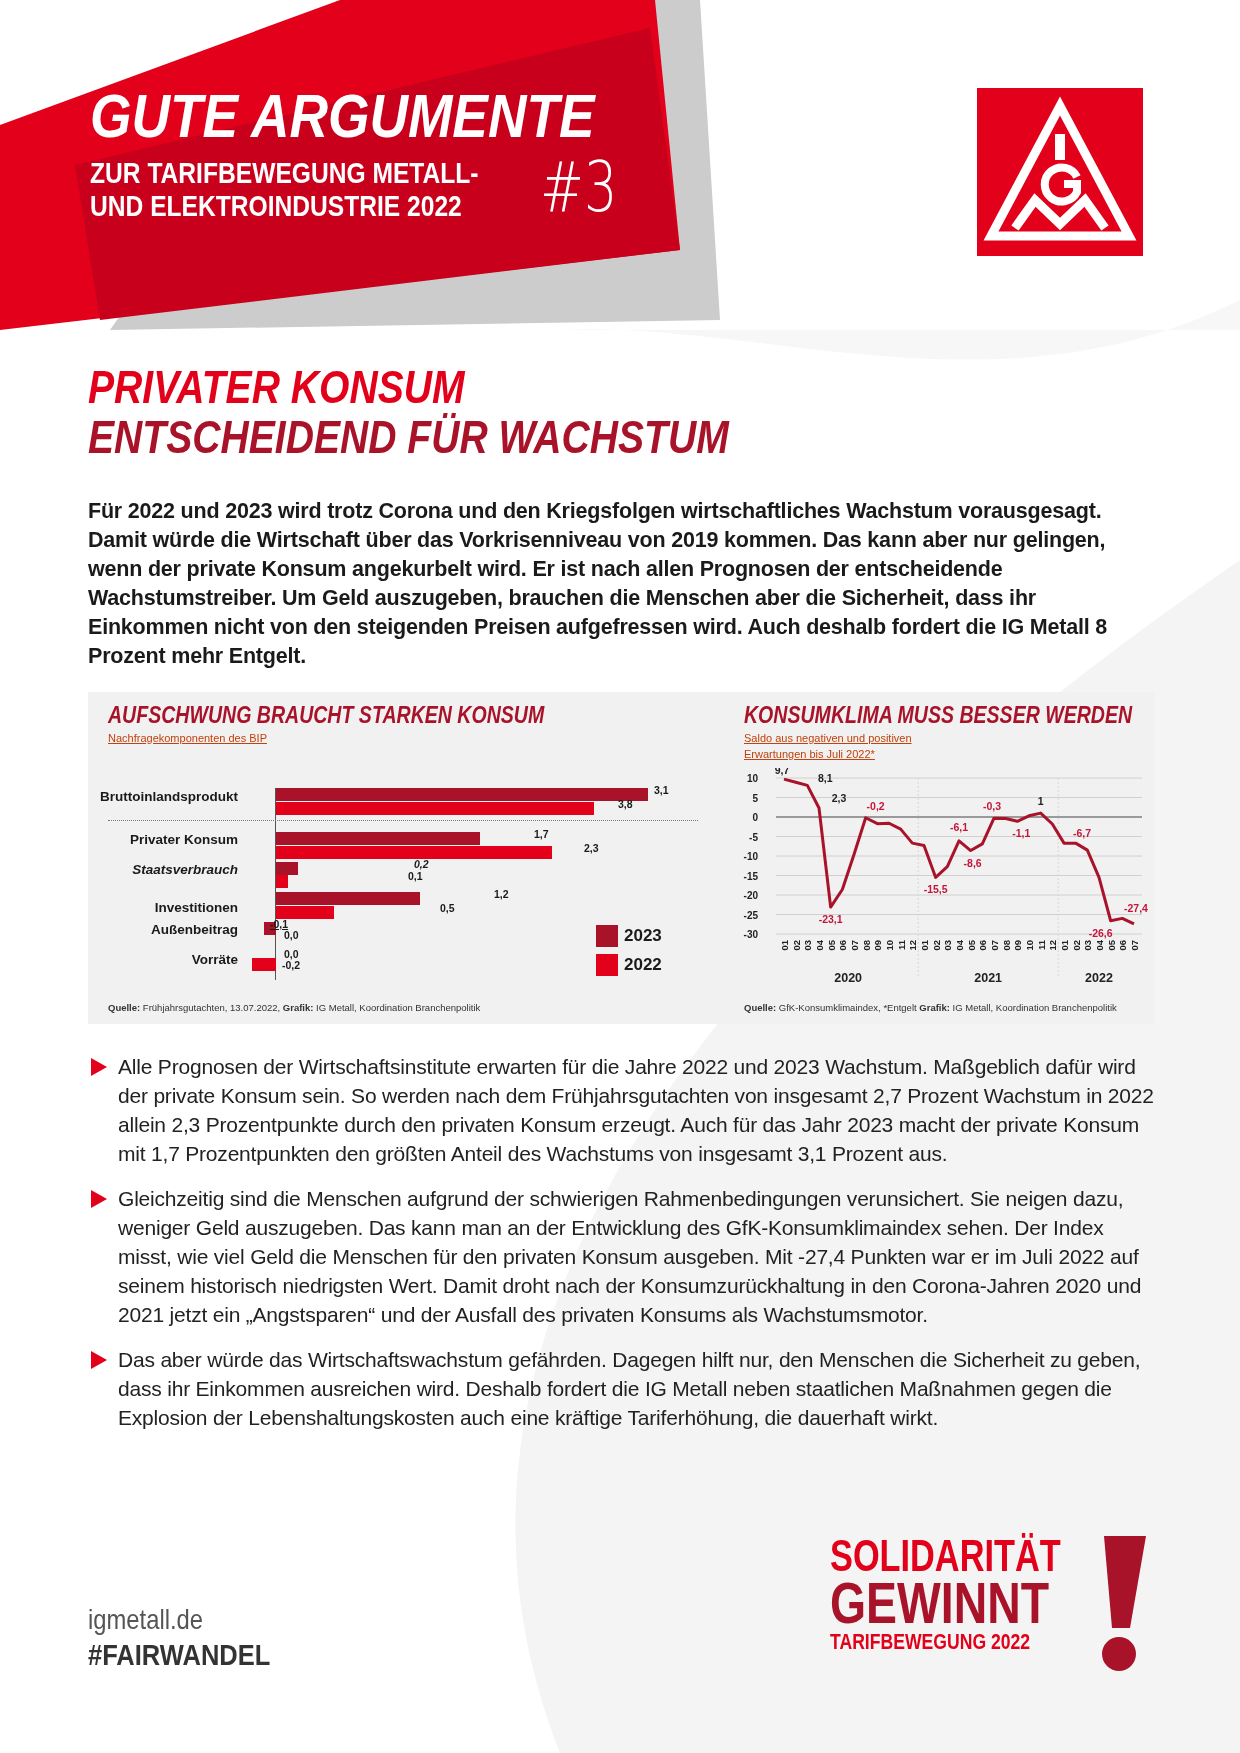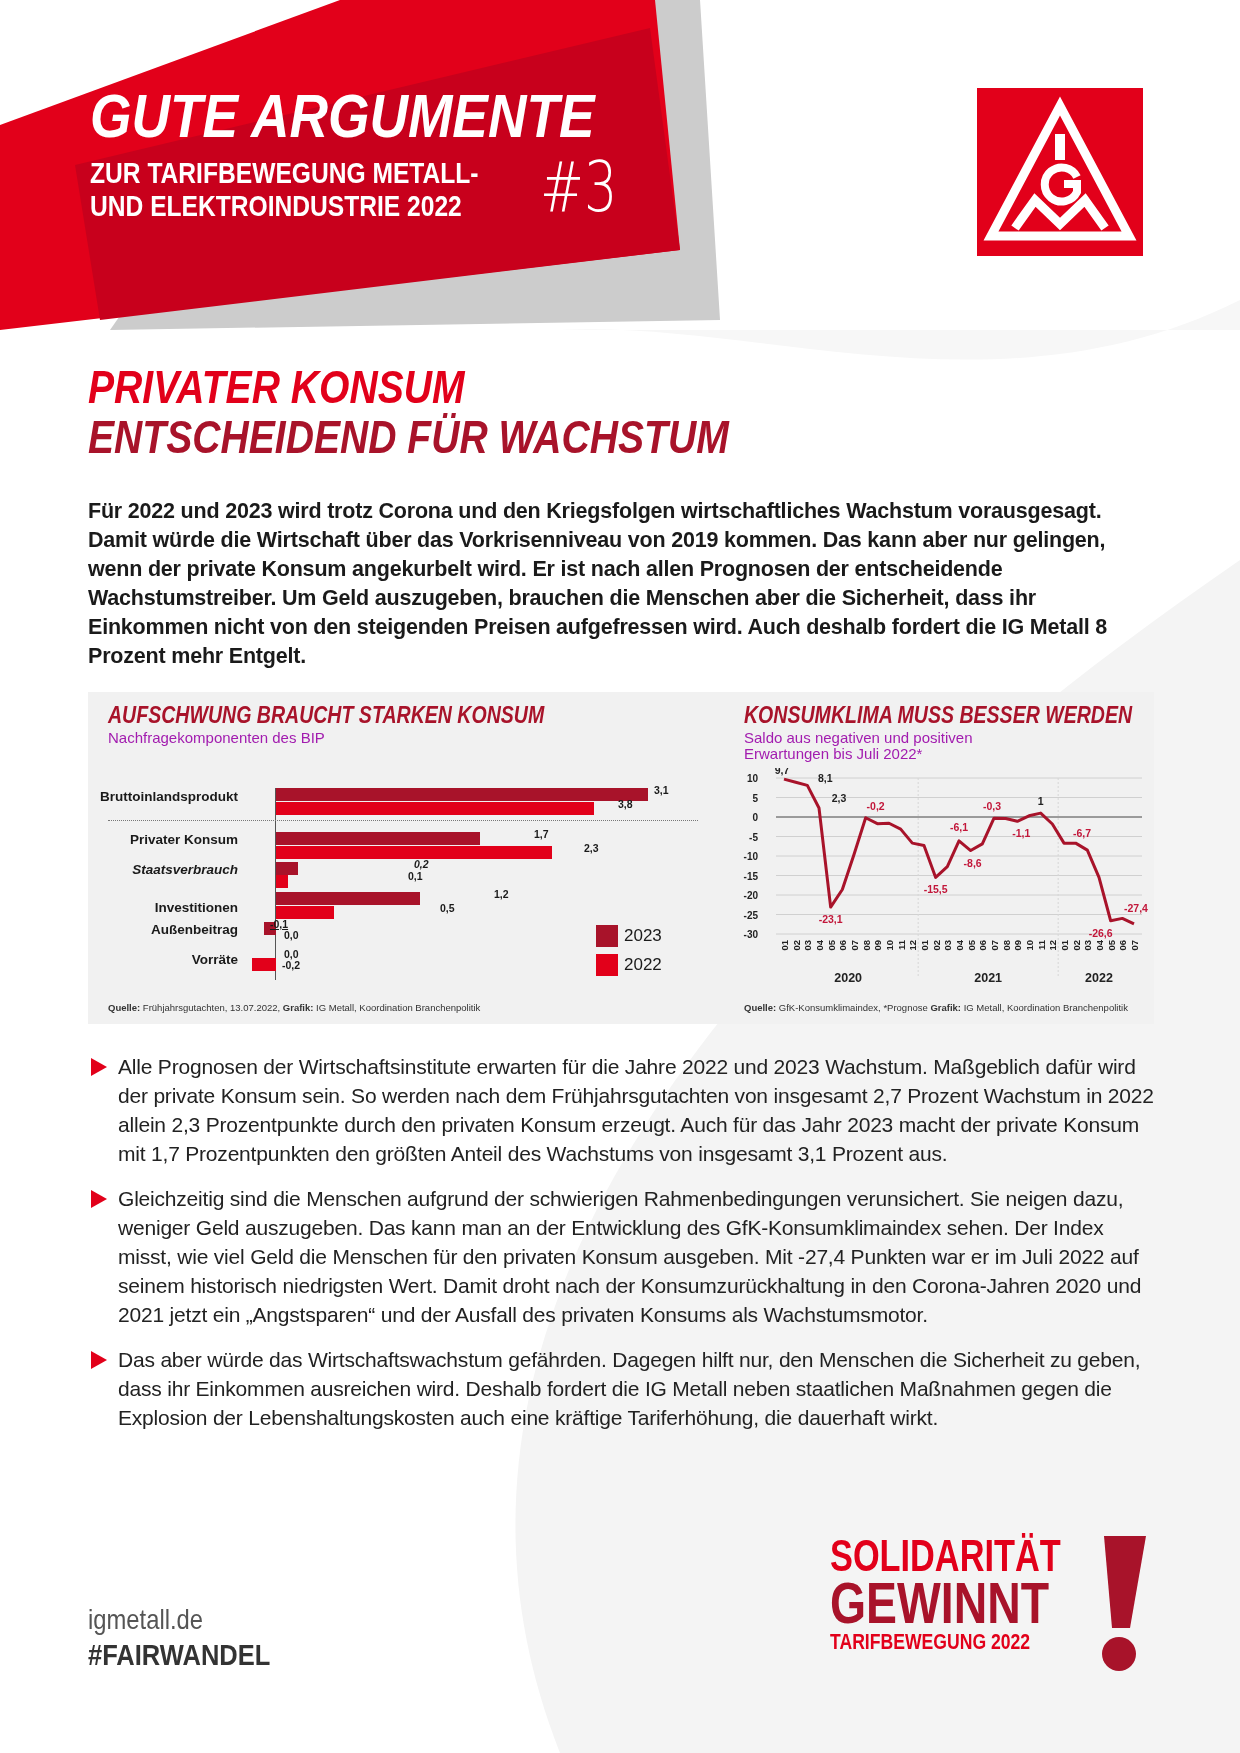--- a/index.html
+++ b/index.html
@@ -11,28 +11,28 @@
   .header-title { font-family: "Liberation Sans", sans-serif; font-weight: 700; font-size: 62px; letter-spacing: 0px; line-height: 64px; transform: scaleX(0.86); transform-origin: left; white-space: nowrap; font-style: italic; }
   .header-sub { font-weight: 700; font-size: 30px; line-height: 33px; transform: scaleX(0.82); transform-origin: left; white-space: nowrap; margin-top: 8px; }
   .header-num { position: absolute; left: 540px; top: 146px; font-size: 70px; color: #fff; font-weight: 300; font-family: "DejaVu Sans", sans-serif; transform: scaleX(0.75); transform-origin: left; }
   .logo { position: absolute; left: 977px; top: 88px; width: 166px; height: 168px; background: #e2001a; }
   .headline { position: absolute; left: 88px; top: 362px; font-weight: 700; font-style: italic; font-size: 46px; line-height: 50px; transform: scaleX(0.85); transform-origin: left; white-space: nowrap; }
   .headline .l1 { color: #e2001a; }
   .headline .l2 { color: #a8132a; }
   .intro { position: absolute; left: 88px; top: 497px; width: 1066px; font-weight: 700; font-size: 21.5px; line-height: 29px; letter-spacing: -0.2px; }
   .chart-box { position: absolute; background: #f1f1f1; }
   .chart-title { position: absolute; font-weight: 700; font-style: italic; color: #a8132a; font-size: 23px; white-space: nowrap; transform: scaleX(0.85); transform-origin: left; }
-  .chart-sub { position: absolute; font-size: 15px; color: #a21caf; line-height: 16px; }
+  .chart-sub { position: absolute; font-size: 11px; color: #c2410c; line-height: 16px; text-decoration: underline; }
   .source { position: absolute; font-size: 9.5px; color: #333; white-space: nowrap; }
   .source b { font-weight: 700; }
   .bar-label { position: absolute; font-weight: 700; font-size: 13.5px; text-align: right; width: 160px; }
   .bar { position: absolute; height: 13px; }
   .val { position: absolute; font-weight: 700; font-size: 10.5px; }
   .legend-sw { position: absolute; width: 22px; height: 22px; }
-  .legend-tx { position: absolute; font-weight: 400; font-size: 17px; }
+  .legend-tx { position: absolute; font-weight: 700; font-size: 17px; }
   .bullets { position: absolute; left: 88px; top: 1052px; width: 1066px; }
   .bullet { position: relative; padding-left: 30px; font-size: 21px; line-height: 29px; color: #222; margin-bottom: 16px; letter-spacing: -0.2px; }
   .bullet .tri { position: absolute; left: 3px; top: 6px; width: 0; height: 0; border-top: 9px solid transparent; border-bottom: 9px solid transparent; border-left: 16px solid #e2001a; }
   .footer-url { position: absolute; left: 88px; top: 1604px; font-size: 28px; color: #555; font-weight: 300; transform: scaleX(0.85); transform-origin: left; }
   .footer-hash { position: absolute; left: 88px; top: 1638px; font-size: 30px; color: #333; font-weight: 700; transform: scaleX(0.85); transform-origin: left; }
   .soli { position: absolute; left: 830px; top: 1535px; }
   .soli .s1 { font-weight: 700; font-size: 44px; color: #e2001a; line-height: 42px; transform: scaleX(0.78); transform-origin: left; white-space: nowrap; }
   .soli .s2 { font-weight: 700; font-size: 58px; color: #a8132a; line-height: 52px; transform: scaleX(0.80); transform-origin: left; white-space: nowrap; }
   .soli .s3 { font-weight: 700; font-size: 22px; color: #e2001a; line-height: 26px; transform: scaleX(0.80); transform-origin: left; white-space: nowrap; }
 </style>
@@ -193,21 +193,21 @@
       <text x="229" y="62.790000000000006" font-size="10.5" font-weight="700" text-anchor="middle" fill="#c2173a" font-family="Liberation Sans, sans-serif">-6,1</text>
       <text x="242.66666666666666" y="98.54" font-size="10.5" font-weight="700" text-anchor="middle" fill="#c2173a" font-family="Liberation Sans, sans-serif">-8,6</text>
       <text x="262" y="42.17" font-size="10.5" font-weight="700" text-anchor="middle" fill="#c2173a" font-family="Liberation Sans, sans-serif">-0,3</text>
       <text x="291.3333333333333" y="69.28999999999999" font-size="10.5" font-weight="700" text-anchor="middle" fill="#c2173a" font-family="Liberation Sans, sans-serif">-1,1</text>
       <text x="310.66666666666663" y="37.1" font-size="10.5" font-weight="700" text-anchor="middle" fill="#222" font-family="Liberation Sans, sans-serif">1</text>
       <text x="352" y="69.13" font-size="10.5" font-weight="700" text-anchor="middle" fill="#c2173a" font-family="Liberation Sans, sans-serif">-6,7</text>
       <text x="370.66666666666663" y="168.74" font-size="10.5" font-weight="700" text-anchor="middle" fill="#c2173a" font-family="Liberation Sans, sans-serif">-26,6</text>
       <text x="406" y="143.85999999999999" font-size="10.5" font-weight="700" text-anchor="middle" fill="#c2173a" font-family="Liberation Sans, sans-serif">-27,4</text>
     </svg>
   <div class="source" style="left:14px; top:310px;">
-    <b>Quelle:</b><span> GfK-Konsumklimaindex, *Prognose </span><b>Grafik:</b><span> IG Metall, Koordination Branchenpolitik</span>
+    <b>Quelle:</b><span> GfK-Konsumklimaindex, *Entgelt </span><b>Grafik:</b><span> IG Metall, Koordination Branchenpolitik</span>
   </div>
 </div>
 
 <div class="bullets">
   <div class="bullet"><span class="tri"></span><span>Alle Prognosen der Wirtschaftsinstitute erwarten für die Jahre 2022 und 2023 Wachstum. Maßgeblich dafür wird der private Konsum sein. So werden nach dem Frühjahrsgutachten von insgesamt 2,7 Prozent Wachstum in 2022 allein 2,3 Prozentpunkte durch den privaten Konsum erzeugt. Auch für das Jahr 2023 macht der private Konsum mit 1,7 Prozentpunkten den größten Anteil des Wachstums von insgesamt 3,1 Prozent aus.</span></div>
   <div class="bullet"><span class="tri"></span><span>Gleichzeitig sind die Menschen aufgrund der schwierigen Rahmenbedingungen verunsichert. Sie neigen dazu, weniger Geld auszugeben. Das kann man an der Entwicklung des GfK-Konsumklimaindex sehen. Der Index misst, wie viel Geld die Menschen für den privaten Konsum ausgeben. Mit -27,4 Punkten war er im Juli 2022 auf seinem historisch niedrigsten Wert. Damit droht nach der Konsumzurückhaltung in den Corona-Jahren 2020 und 2021 jetzt ein „Angstsparen“ und der Ausfall des privaten Konsums als Wachstumsmotor.</span></div>
   <div class="bullet"><span class="tri"></span><span>Das aber würde das Wirtschaftswachstum gefährden. Dagegen hilft nur, den Menschen die Sicherheit zu geben, dass ihr Einkommen ausreichen wird. Deshalb fordert die IG Metall neben staatlichen Maßnahmen gegen die Explosion der Lebenshaltungskosten auch eine kräftige Tariferhöhung, die dauerhaft wirkt.</span></div>
 </div>
 
 <div class="footer-url">igmetall.de</div>

